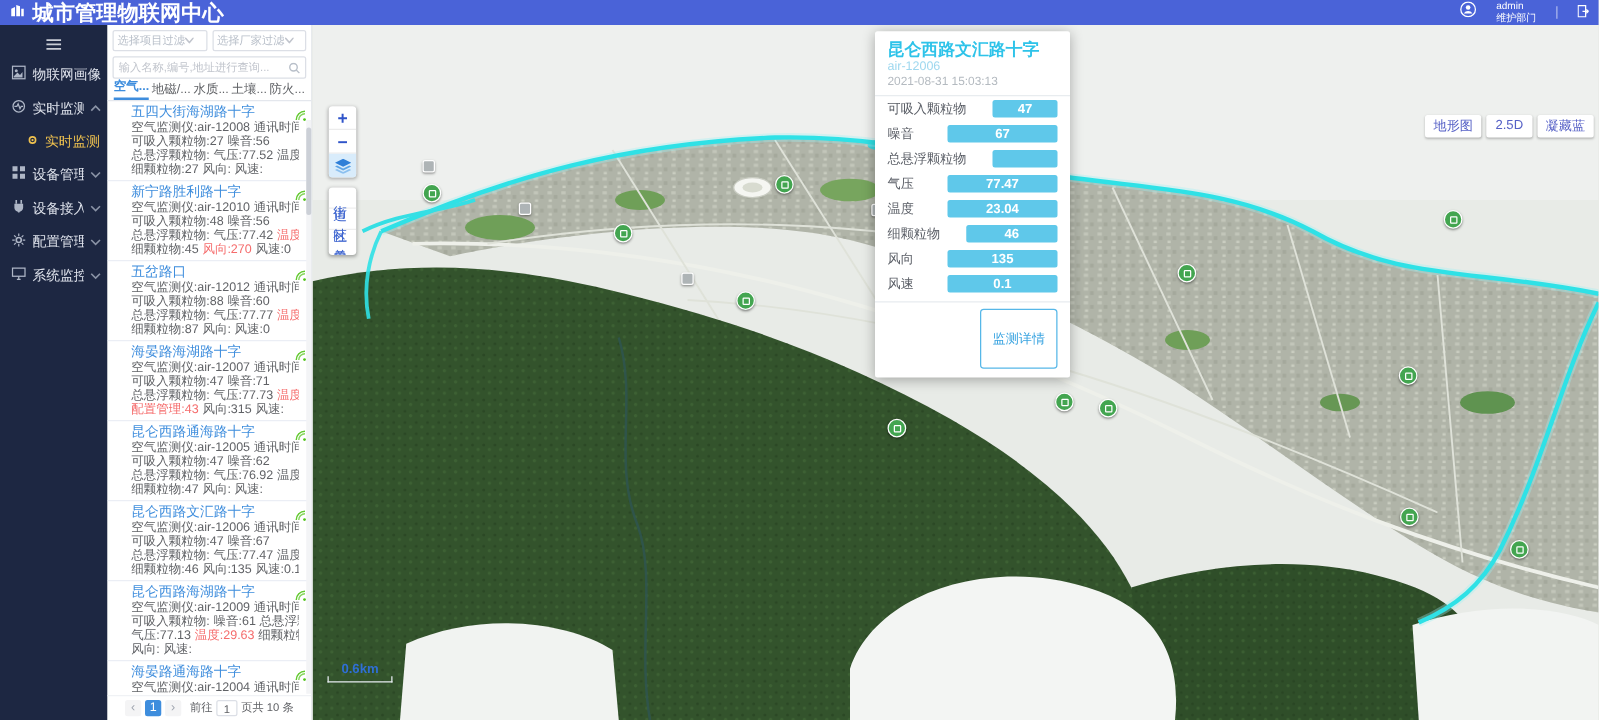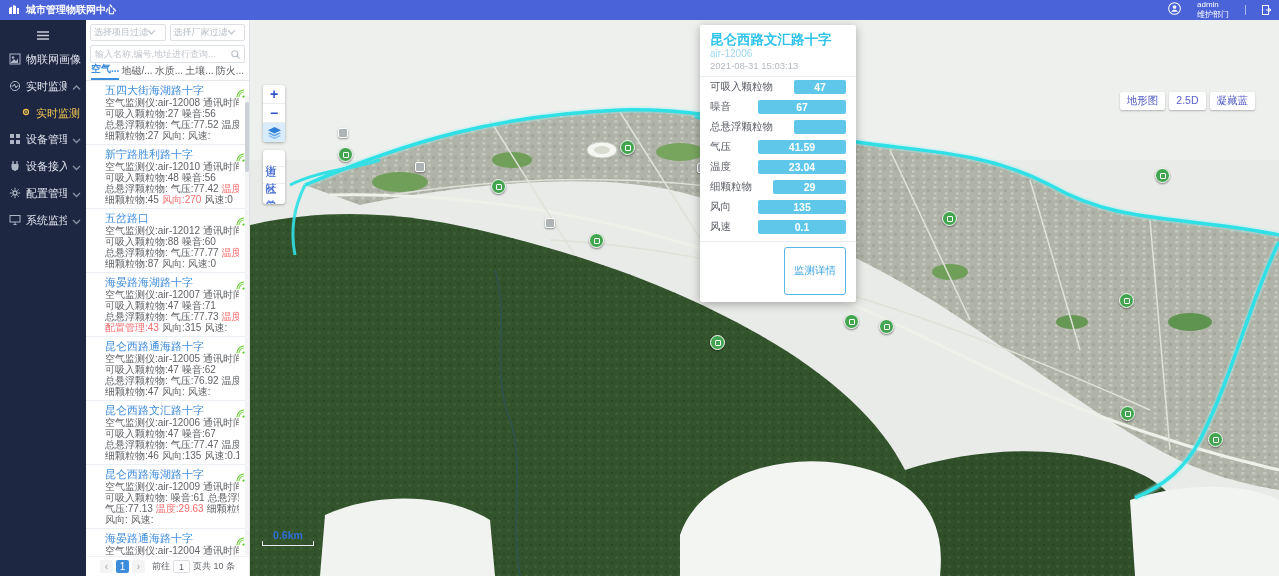--- a/index.html
+++ b/index.html
@@ -2,21 +2,21 @@
 <html><head>
 <meta charset="utf-8">
 <style>
   * { margin:0; padding:0; box-sizing:border-box; }
   html,body { width:1279px; height:576px; overflow:hidden;
     font-family:"Liberation Sans","DejaVu Sans",sans-serif; background:#e8ebe7; }
 
   
   .header { height:20px; background:#4a63d8; display:flex; align-items:center;
     justify-content:space-between; padding:0 8px; color:#fff; }
-  .h-left { display:flex; align-items:center; gap:6px; font-size:10px; font-weight:bold;font-family:Liberation Mono, monospace; }
+  .h-left { display:flex; align-items:center; gap:6px; font-size:17px; font-weight:bold;font-family:Liberation Mono, monospace; }
   .h-right { display:flex; align-items:center; gap:16px; }
   .user-meta { font-size:8px; line-height:1.2; }
   .h-div { width:1px; height:10px; background:rgba(255,255,255,.55); }
 
   
   .body { display:flex; height:556px; }
 
   
   .sidebar { width:86px; flex-shrink:0; background:#1d2742; color:#dfe3ec; padding-top:4px; }
   .collapse { height:22px; display:flex; align-items:center; justify-content:center; cursor:pointer; }
@@ -71,21 +71,21 @@
     color:#2f54c9; font-size:14px; font-weight:bold; border-bottom:1px solid #ececec; cursor:pointer; }
   .zbtn.layers { background:#d9ecfb; border-bottom:0; }
 
   .lvl-ctrl { position:absolute; left:13px; top:130px; width:22px; background:#fff;
     border-radius:3px; box-shadow:0 1px 3px rgba(0,0,0,.3); overflow:hidden; }
   .lvl-btn { writing-mode:vertical-lr; text-orientation:upright; display:block; width:100%;
     text-align:center; padding:6px 0; color:#3c64cf; font-size:11px; letter-spacing:2px;
     border-bottom:1px solid #eee; cursor:pointer; }
   .lvl-btn:last-child { border-bottom:0; }
 
-  .style-ctrl { position:absolute; right:24px; top:72px; display:flex; gap:4px; }
+  .style-ctrl { position:absolute; right:4px; top:72px; display:flex; gap:4px; }
   .style-btn { background:#fff; color:#5560c6; font-size:10.5px; padding:2px 7px;
     border-radius:2px; box-shadow:0 1px 2px rgba(0,0,0,.25); cursor:pointer; white-space:nowrap; }
 
   .scalebar { position:absolute; left:12px; bottom:30px; width:52px; text-align:center;
     color:#2f6fd6; font-weight:bold; font-size:10.5px; }
   .scale-line { height:5px; border-left:1.5px solid #e8edf1; border-right:1.5px solid #e8edf1;
     border-bottom:1.5px solid #e8edf1; }
 
   .marker-g { position:absolute; width:15px; height:15px; margin:-8px 0 0 -8px;
     background:#43a550; border:1.5px solid #fff; border-radius:50%;
@@ -524,29 +524,29 @@
           <div class="metric">
             <span class="m-label">噪音</span>
             <span class="m-bar">67</span>
           </div>
           <div class="metric">
             <span class="m-label">总悬浮颗粒物</span>
             <span class="m-bar"></span>
           </div>
           <div class="metric">
             <span class="m-label">气压</span>
-            <span class="m-bar">41.59</span>
+            <span class="m-bar">77.47</span>
           </div>
           <div class="metric">
             <span class="m-label">温度</span>
             <span class="m-bar">23.04</span>
           </div>
           <div class="metric">
             <span class="m-label">细颗粒物</span>
-            <span class="m-bar">29</span>
+            <span class="m-bar">46</span>
           </div>
           <div class="metric">
             <span class="m-label">风向</span>
             <span class="m-bar">135</span>
           </div>
           <div class="metric">
             <span class="m-label">风速</span>
             <span class="m-bar">0.1</span>
           </div>
         </div>

